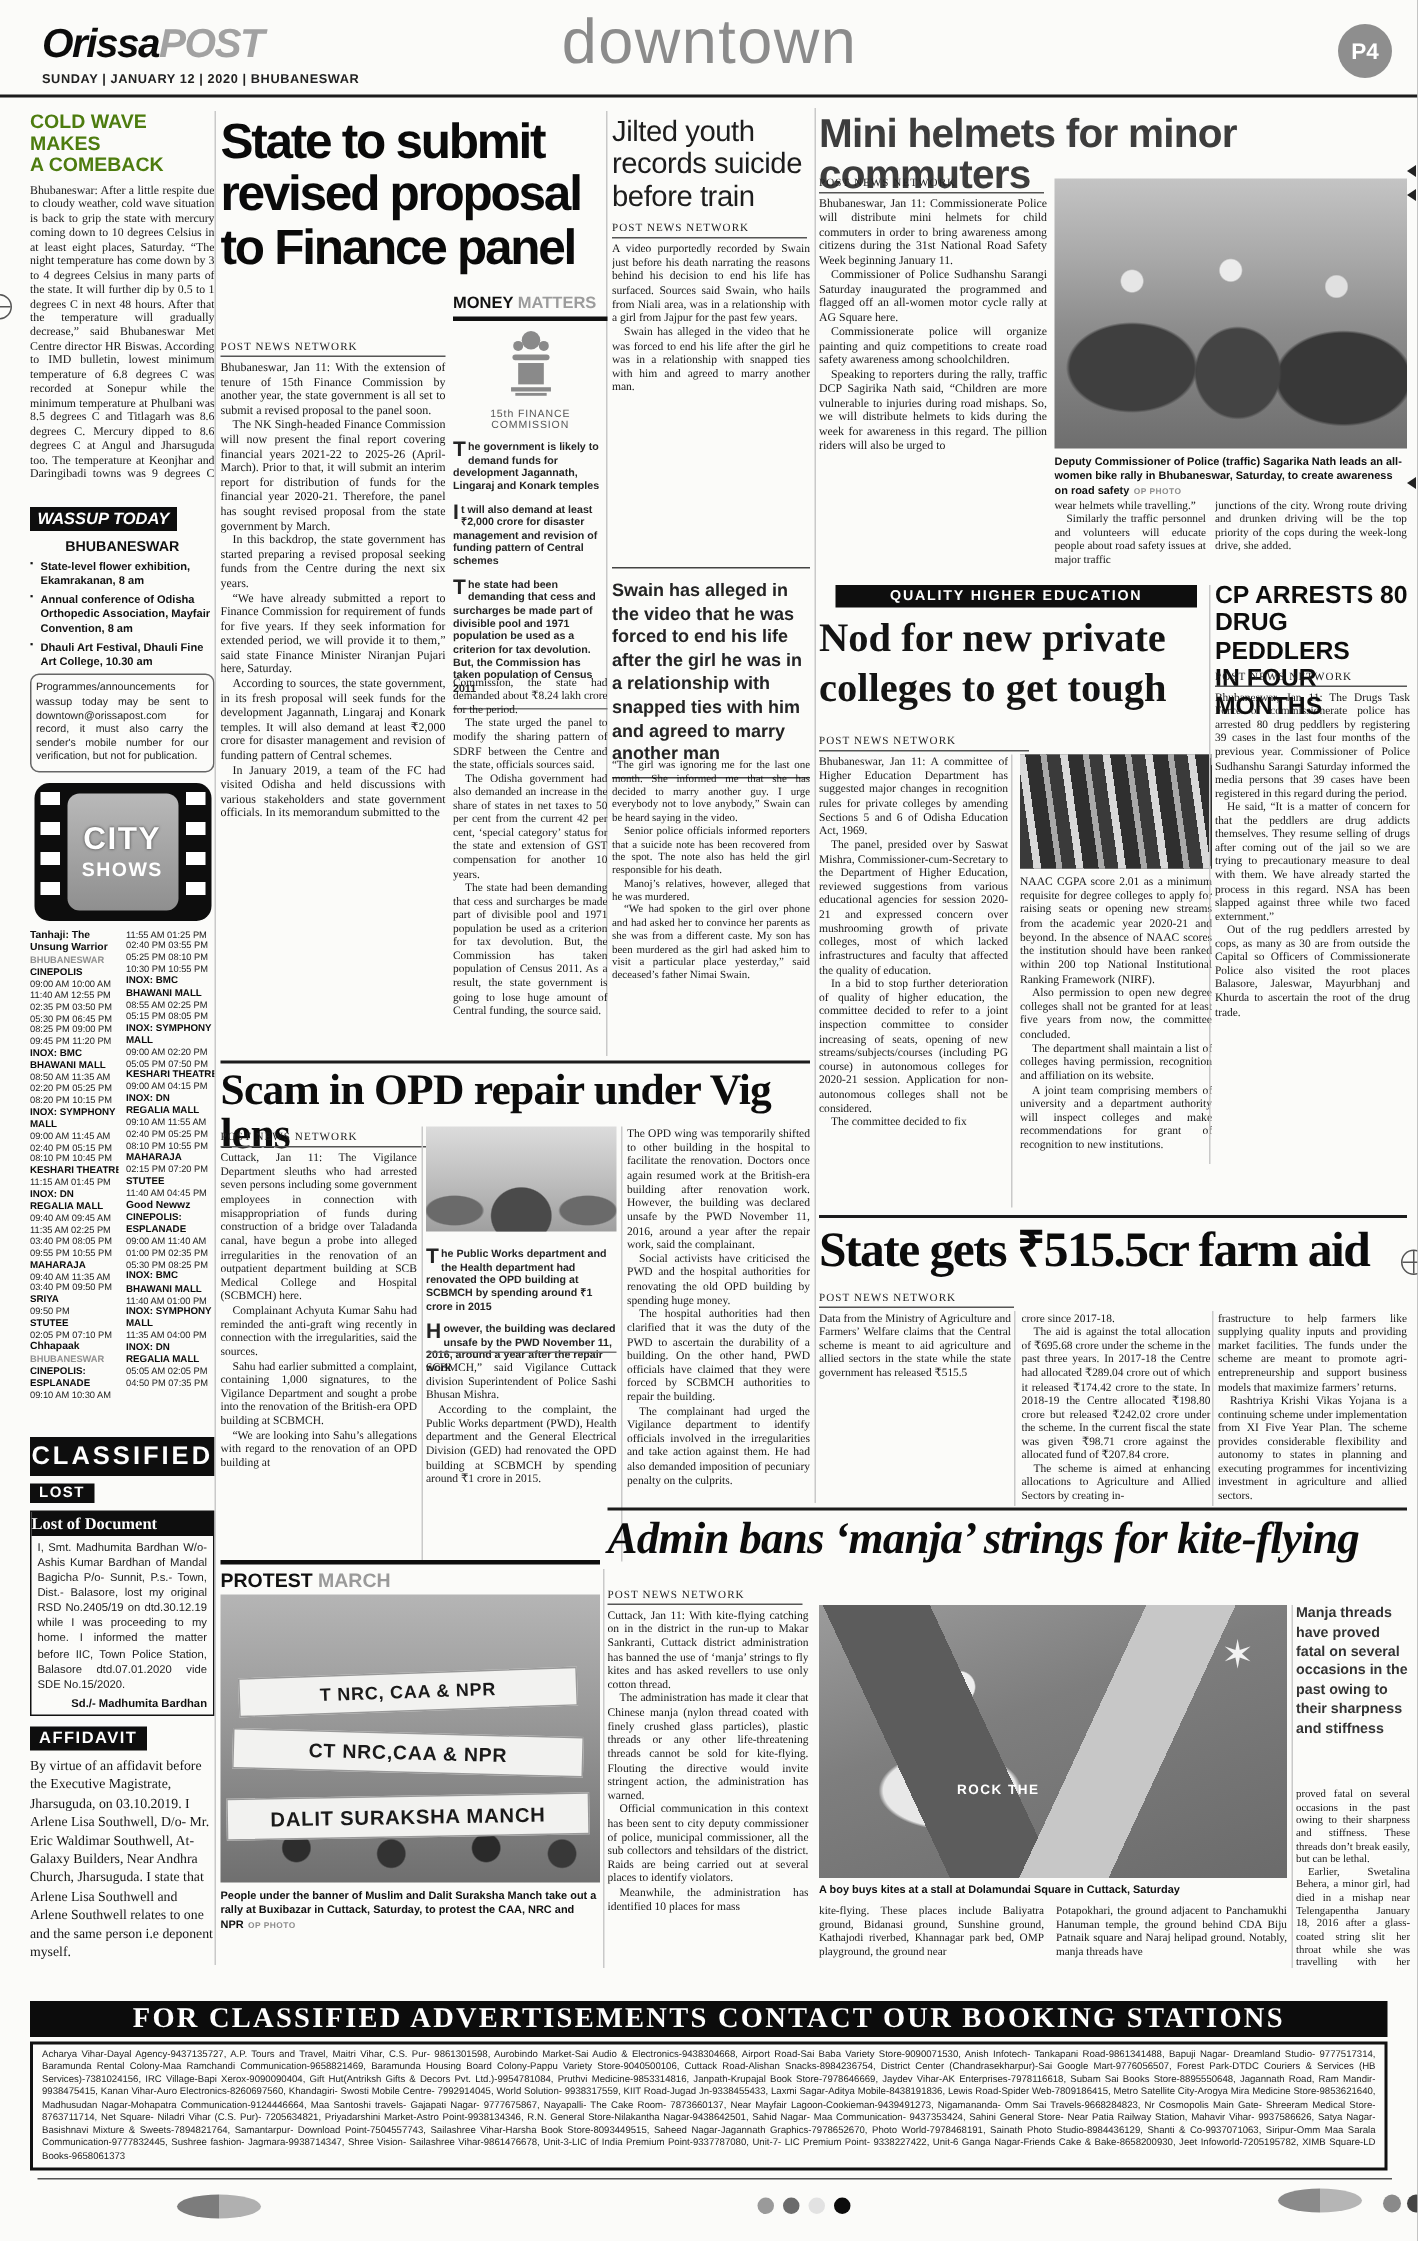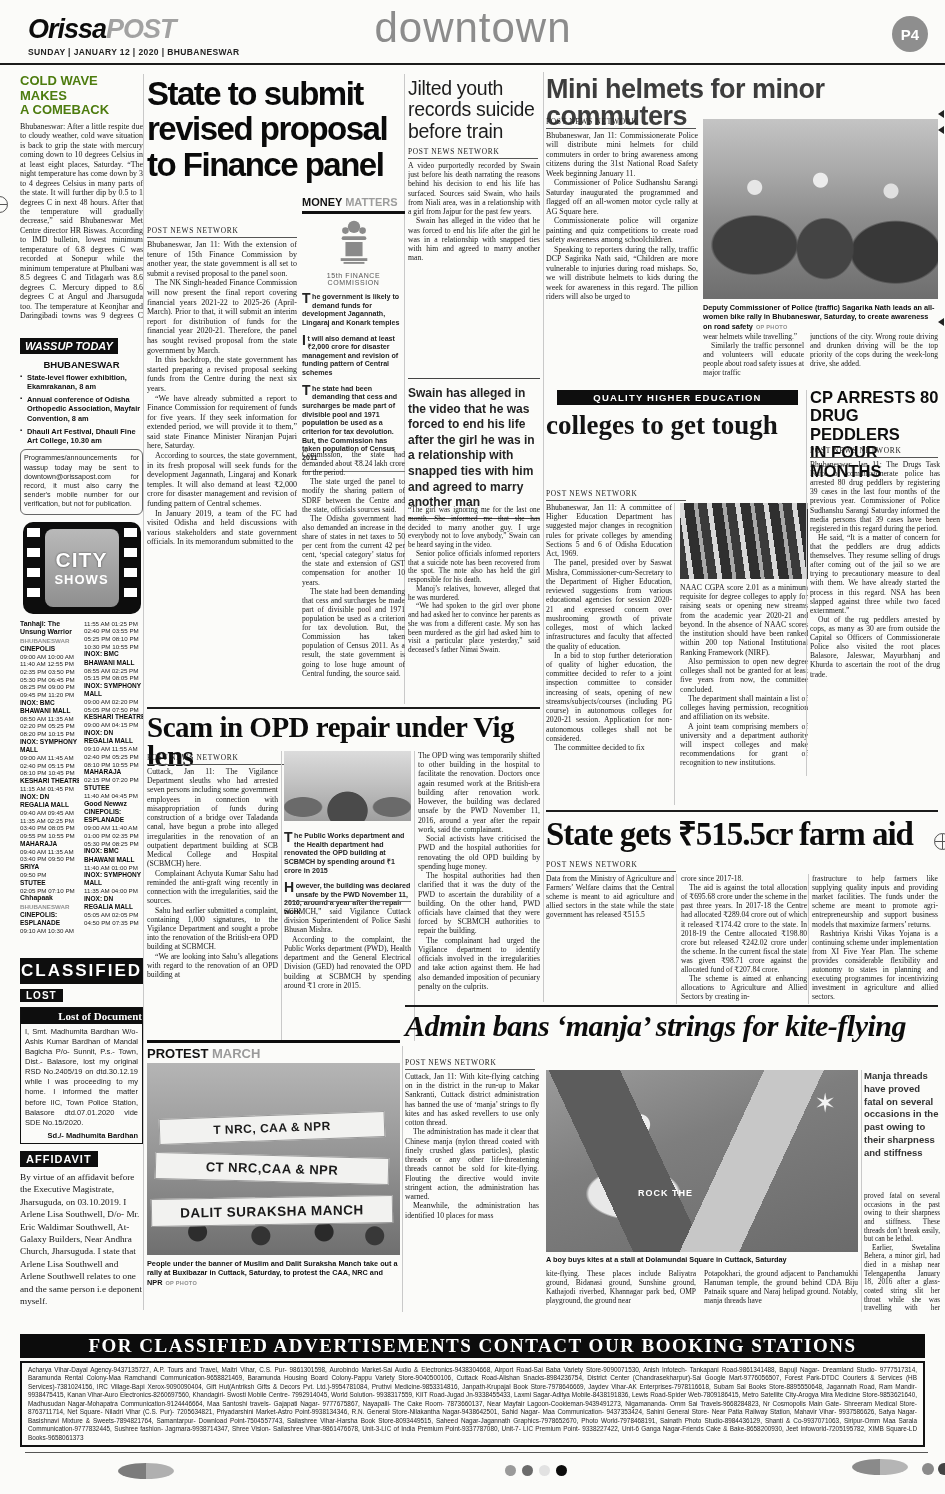--- a/index.html
+++ b/index.html
@@ -59,21 +59,21 @@
 .cs-inner .t2{font:700 13px "Liberation Sans",sans-serif;color:#fff;letter-spacing:1px}
 .show-cols{display:flex;gap:5px;margin-top:5px}
 .show-cols > div{width:59px}
 .show-line{font:500 6.2px/1.24 "Liberation Sans",sans-serif;color:#232323;white-space:nowrap;overflow:hidden}
 .show-line.movie{font-weight:700;font-size:6.9px;color:#0c0c0c}
 .show-line.city{font-weight:700;color:#8f8f8f}
 .show-line.venue{font-weight:700;color:#0c0c0c;font-size:6.5px}
 .cl-banner{background:#0e0e0e;color:#fff;font:800 17px "Liberation Sans",sans-serif;letter-spacing:2px;text-align:center;padding:3px 0;margin-top:8px}
 .lost-banner{background:#0e0e0e;color:#fff;font:700 10px "Liberation Sans",sans-serif;padding:1px 6px;display:inline-block;margin-top:5px;letter-spacing:1px}
 .lost-box{border:1.5px solid #111;margin-top:4px}
-.lost-title{background:#0e0e0e;color:#fff;font:700 11px "Liberation Serif",serif;text-align:right;padding:2px 0}
+.lost-title{background:#0e0e0e;color:#fff;font:700 11px "Liberation Serif",serif;text-align:left;padding:2px 0}
 .lost-body{font:400 7.5px/1.35 "Liberation Sans",sans-serif;padding:3px 4px;text-align:justify;color:#1b1b1b}
 .lost-sign{font:700 7.5px "Liberation Sans",sans-serif;text-align:right;padding:0 4px 3px}
 .aff-banner{background:#0e0e0e;color:#fff;font:700 11px "Liberation Sans",sans-serif;padding:2px 6px;display:inline-block;margin-top:7px;letter-spacing:1px}
 .aff-body{font:400 9.2px/1.35 "Liberation Serif",serif;margin-top:4px;text-align:left;color:#151515}
 
 .kicker{font:700 13px "Liberation Sans",sans-serif}
 .kicker .g{color:#9a9a9a}
 .q-banner{background:#0e0e0e;color:#fff;font:700 9.5px "Liberation Sans",sans-serif;letter-spacing:1.2px;display:flex;align-items:center;justify-content:center}
 
 .pb{position:absolute;background:#f2f2f0;color:#1a1a1a;font:700 11px "Liberation Sans",sans-serif;display:flex;align-items:center;justify-content:center;
@@ -352,20 +352,21 @@
   <div class="abs body-txt clip" style="left:810px;top:460px;width:130px;height:316px;font-size:7.6px">
 
   <p class="para">Bhubaneswar, Jan 11: The Drugs Task Force of commissionerate police has arrested 80 drug peddlers by registering 39 cases in the last four months of the previous year. Commissioner of Police Sudhanshu Sarangi Saturday informed the media persons that 39 cases have been registered in this regard during the period.</p>
       <p class="para">He said, “It is a matter of concern for that the peddlers are drug addicts themselves. They resume selling of drugs after coming out of the jail so we are trying to precautionary measure to deal with them. We have already started the process in this regard. NSA has been slapped against three while two faced externment.”</p>
       <p class="para">Out of the rug peddlers arrested by cops, as many as 30 are from outside the Capital so Officers of Commissionerate Police also visited the root places Balasore, Jaleswar, Mayurbhanj and Khurda to ascertain the root of the drug trade.</p>
     </div>
 
   <div class="abs q-banner" style="left:557px;top:390px;width:241px;height:15px">QUALITY HIGHER EDUCATION</div>
   <div class="abs h-nod" style="left:546px;top:409px;width:262px">
 
+  <div>Nod for new private</div>
       <div>colleges to get tough</div>
     </div>
   <div class="abs byline" style="left:546px;top:489px;width:140px">POST NEWS NETWORK</div>
   <div class="abs body-txt clip" style="left:546px;top:503px;width:126px;height:302px;font-size:7.7px">
 
   <p class="para">Bhubaneswar, Jan 11: A committee of Higher Education Department has suggested major changes in recognition rules for private colleges by amending Sections 5 and 6 of Odisha Education Act, 1969.</p>
       <p class="para">The panel, presided over by Saswat Mishra, Commissioner-cum-Secretary to the Department of Higher Education, reviewed suggestions from various educational agencies for session 2020-21 and expressed concern over mushrooming growth of private colleges, most of which lacked infrastructures and faculty that affected the quality of education.</p>
       <p class="para">In a bid to stop further deterioration of quality of higher education, the committee decided to refer to a joint inspection committee to consider increasing of seats, opening of new streams/subjects/courses (including PG course) in autonomous colleges for 2020-21 session. Application for non-autonomous colleges shall not be considered.</p>
       <p class="para">The committee decided to fix</p>
     </div>
@@ -458,20 +459,21 @@
     <span>People under the banner of Muslim and Dalit Suraksha Manch take out a rally at Buxibazar in Cuttack, Saturday, to protest the CAA, NRC and NPR</span><span class="credit">OP PHOTO</span>
   </div>
 
   <div class="rule-h" style="left:405px;top:1005px;width:533px;height:1.5px"></div>
   <div class="abs h-manja" style="left:405px;top:1011px;width:533px">Admin bans ‘manja’ strings for kite-flying</div>
   <div class="abs byline" style="left:405px;top:1058px;width:130px">POST NEWS NETWORK</div>
   <div class="abs body-txt clip" style="left:405px;top:1072px;width:134px;height:240px;font-size:7.7px">
 
   <p class="para">Cuttack, Jan 11: With kite-flying catching on in the district in the run-up to Makar Sankranti, Cuttack district administration has banned the use of ‘manja’ strings to fly kites and has asked revellers to use only cotton thread.</p>
       <p class="para">The administration has made it clear that Chinese manja (nylon thread coated with finely crushed glass particles), plastic threads or any other life-threatening threads cannot be sold for kite-flying. Flouting the directive would invite stringent action, the administration has warned.</p>
+      <p class="para">Official communication in this context has been sent to city deputy commissioner of police, municipal commissioner, all the sub collectors and tehsildars of the district. Raids are being carried out at several places to identify violators.</p>
       <p class="para">Meanwhile, the administration has identified 10 places for mass</p>
     </div>
   <div class="photo" style="left:546px;top:1070px;width:312px;height:182px;
       background:
         linear-gradient(115deg, transparent 55%, #c7c7c7 55% 70%, transparent 70%),
         linear-gradient(245deg, transparent 60%, #5c5c5c 60% 78%, transparent 78%),
         radial-gradient(circle at 30% 30%, #ededed 0 10px, transparent 11px),
         radial-gradient(ellipse at 28% 68%, #e8e8e8 0 14%, transparent 15%),
         linear-gradient(160deg,#9b9b9b 0%,#7e7e7e 40%,#6b6b6b 100%)">
     <span style="position:absolute;right:22px;top:18px;color:#f2f2f2;font-size:26px">✶</span>

